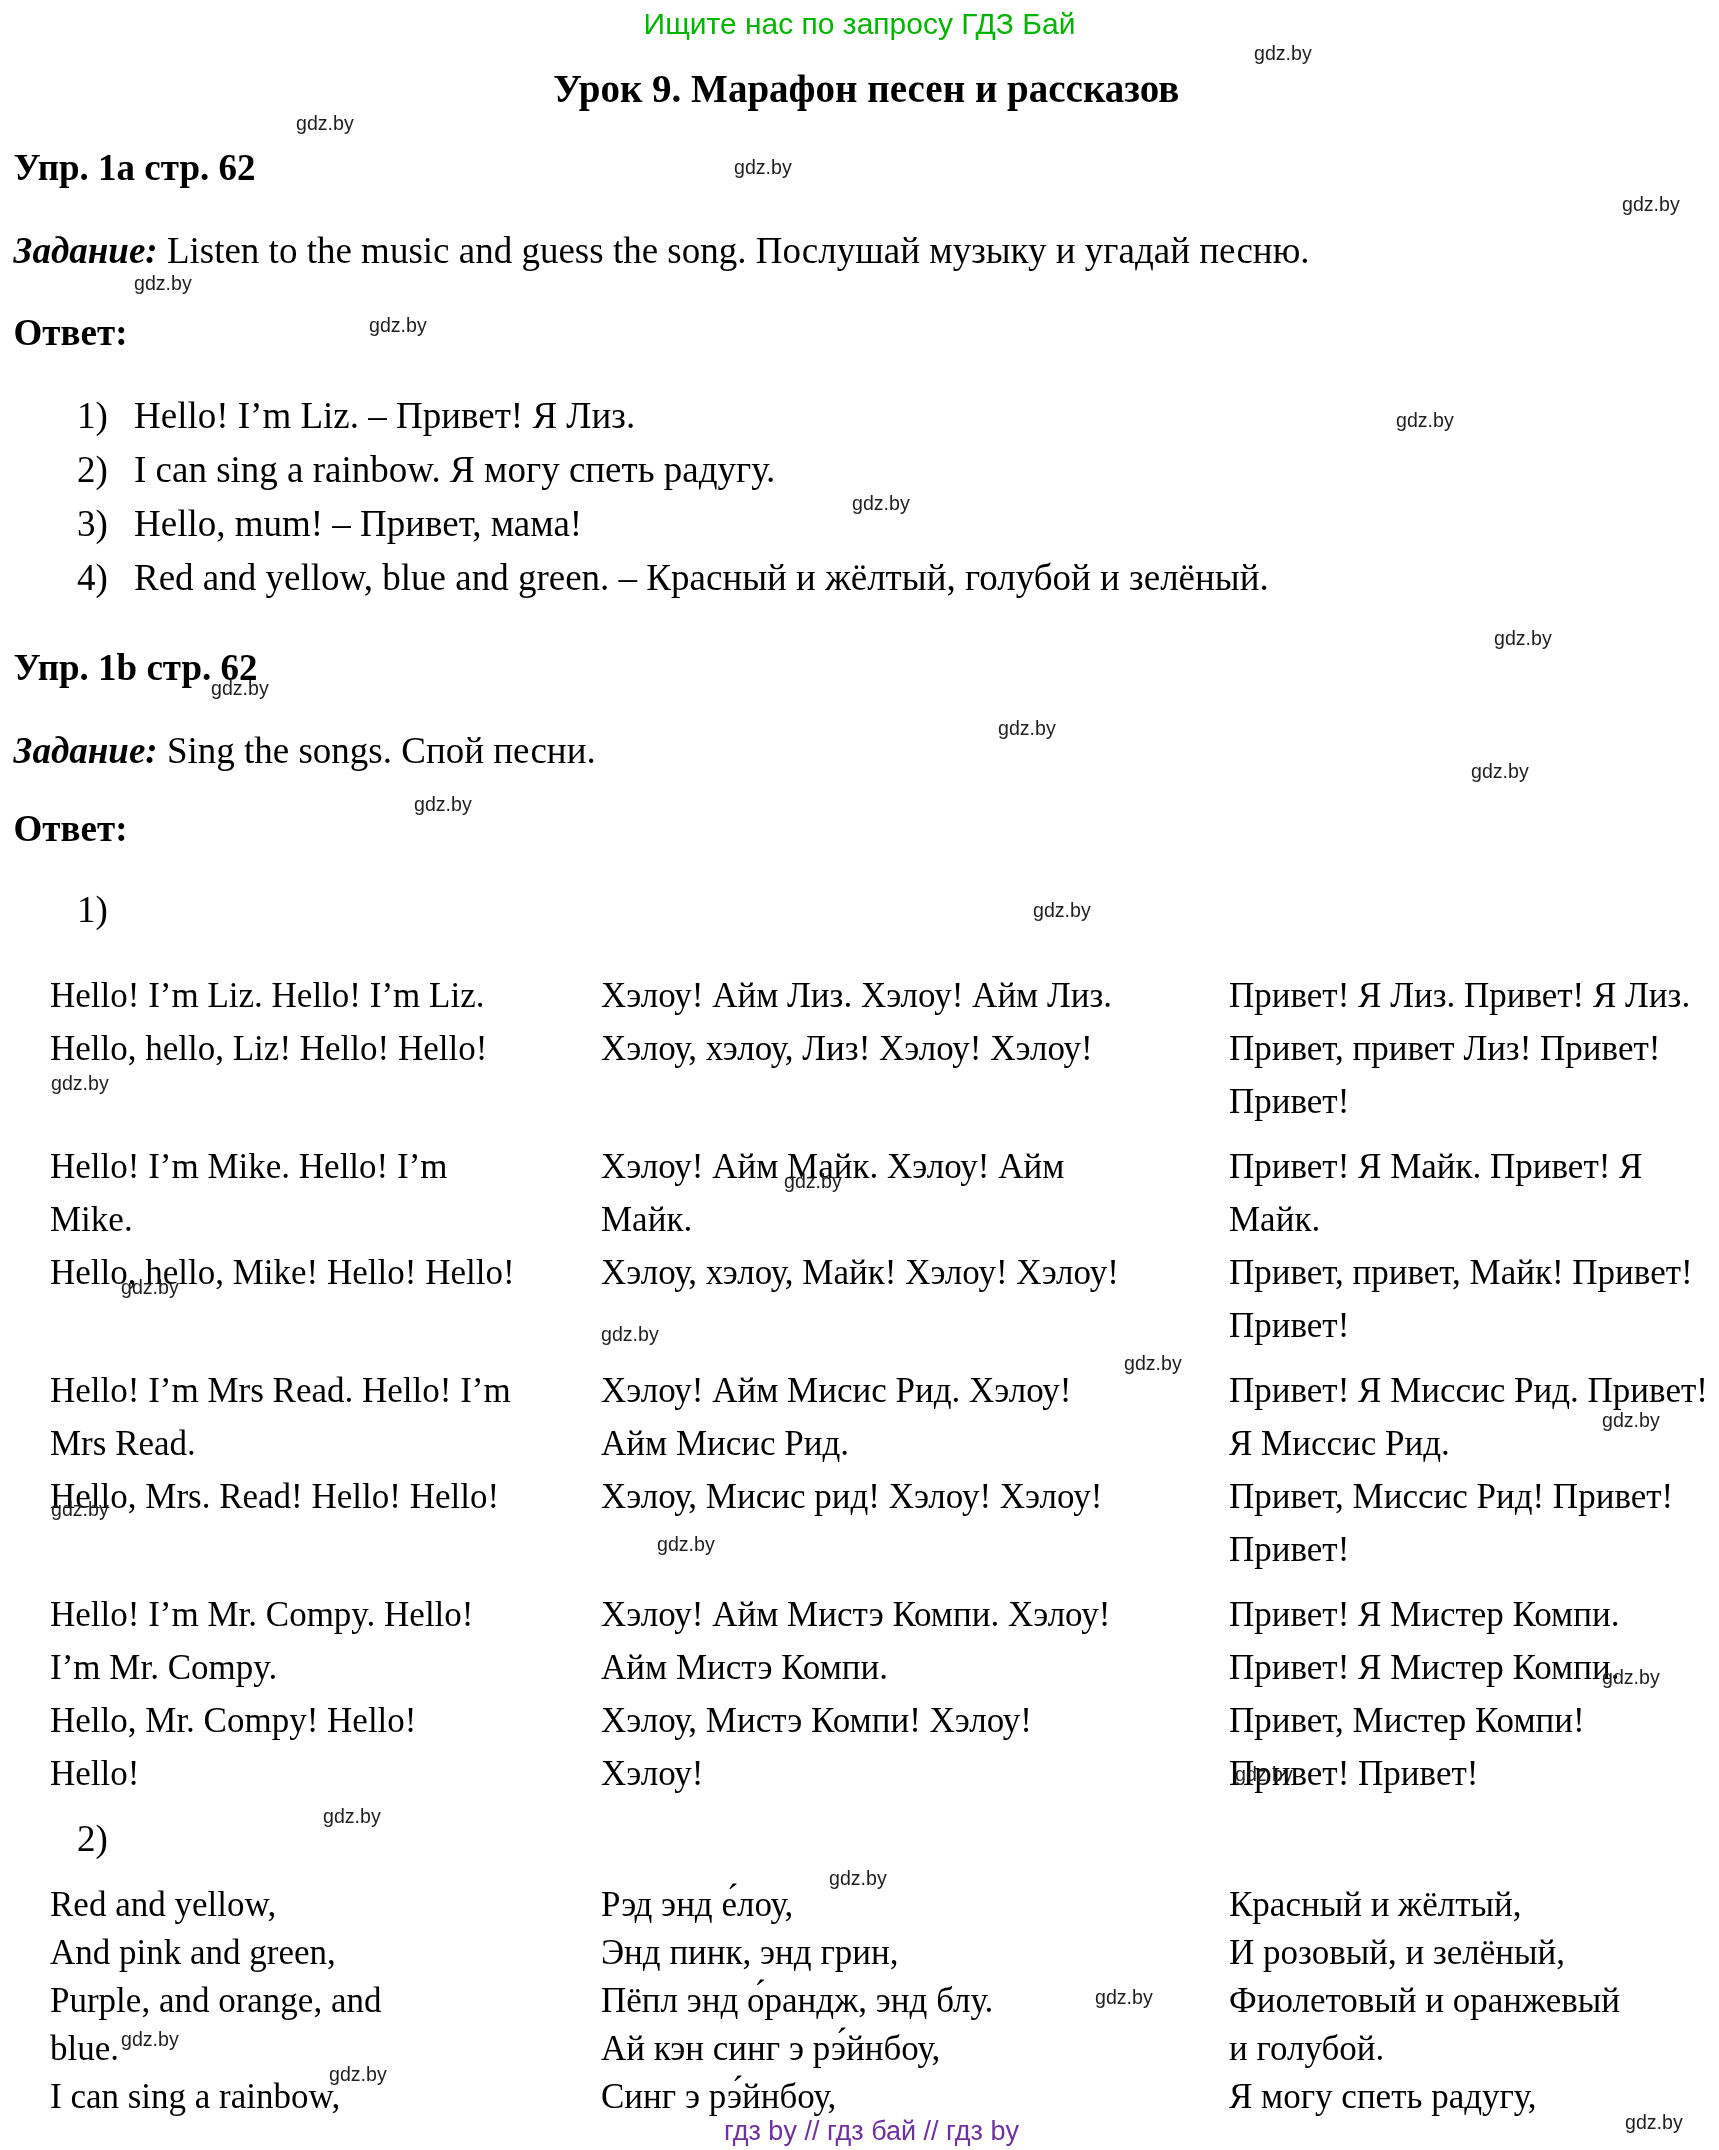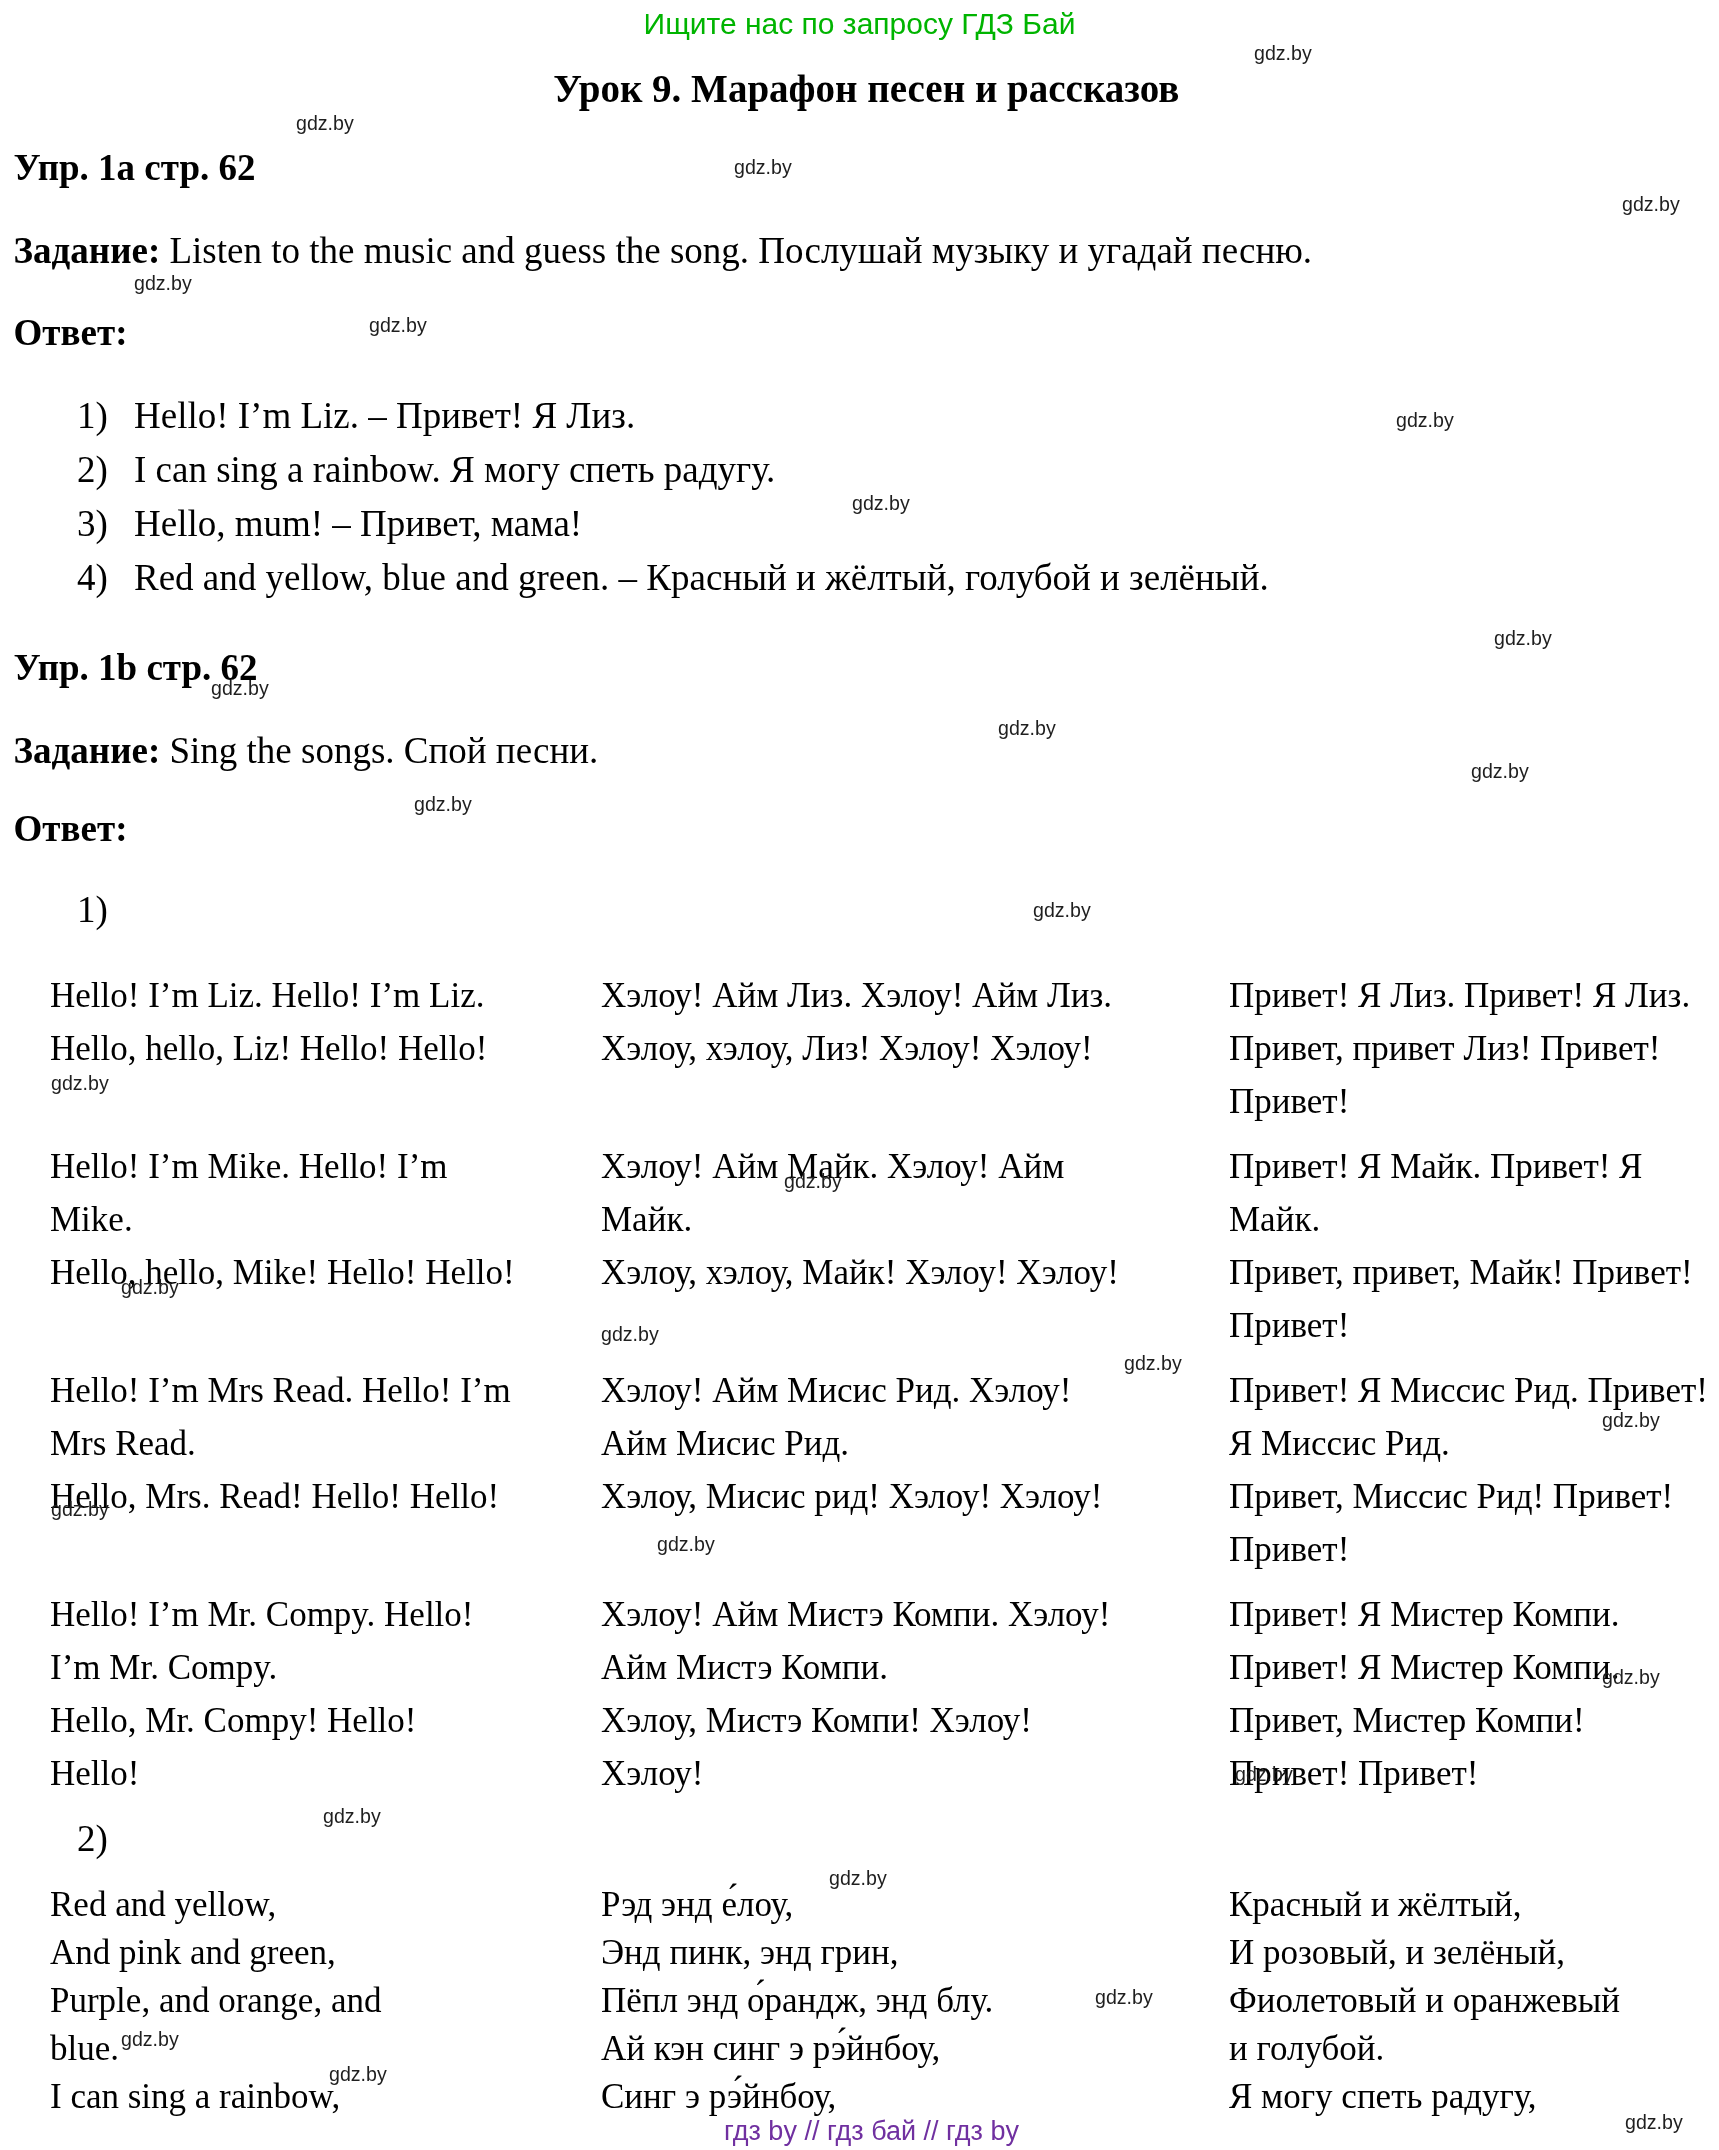--- a/index.html
+++ b/index.html
@@ -35,21 +35,21 @@
     font-size: 37px;
     line-height: 45px;
     font-weight: bold;
   }
   .heading.h1b { margin-top: 40px; }
   .task {
     margin: 36px 18px 0 13.6px;
     font-size: 37px;
     line-height: 50px;
   }
-  .task b { font-weight: bold; }
+  .task b { font-weight: bold; font-style: italic; }
   .answer-label {
     margin: 33px 0 0 13.6px;
     font-size: 37px;
     line-height: 48px;
     font-weight: bold;
   }
   .answer-label.a1b { margin-top: 29px; }
   .answer-list { margin-top: 32px; padding-left: 77px; }
   .answer-item {
     display: flex;

